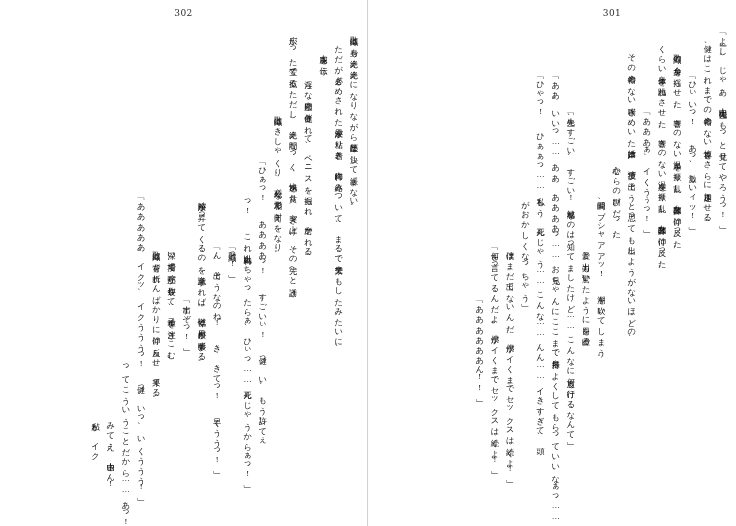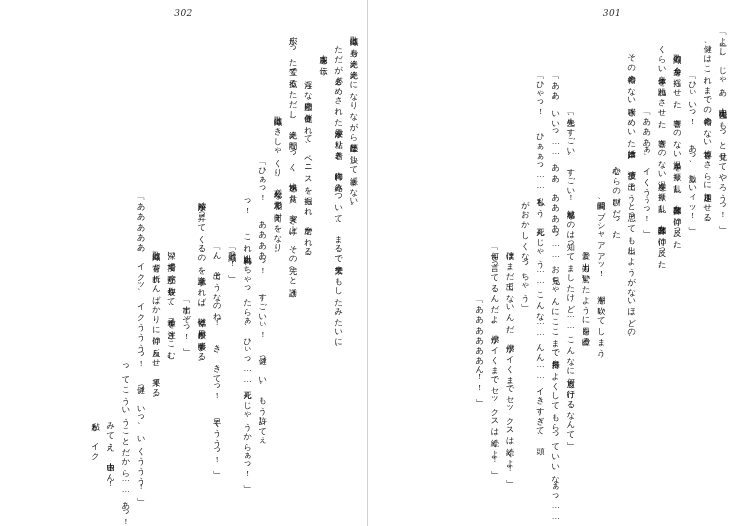--- a/index.html
+++ b/index.html
@@ -32,21 +32,20 @@
   }
   .page-left {
     border-right: 1px solid #d8d8d8;
   }
   .folio {
     position: absolute;
     top: 8px;
     width: 100%;
     text-align: center;
     font-size: 9px;
-    font-style: italic;
     color: #2a2a2a;
     font-family: "DejaVu Serif", serif;
     letter-spacing: 0.5px;
   }
   .page-left .folio {
     left: 0;
     text-align: center;
     padding-right: 70px;
   }
   .page-right .folio {

